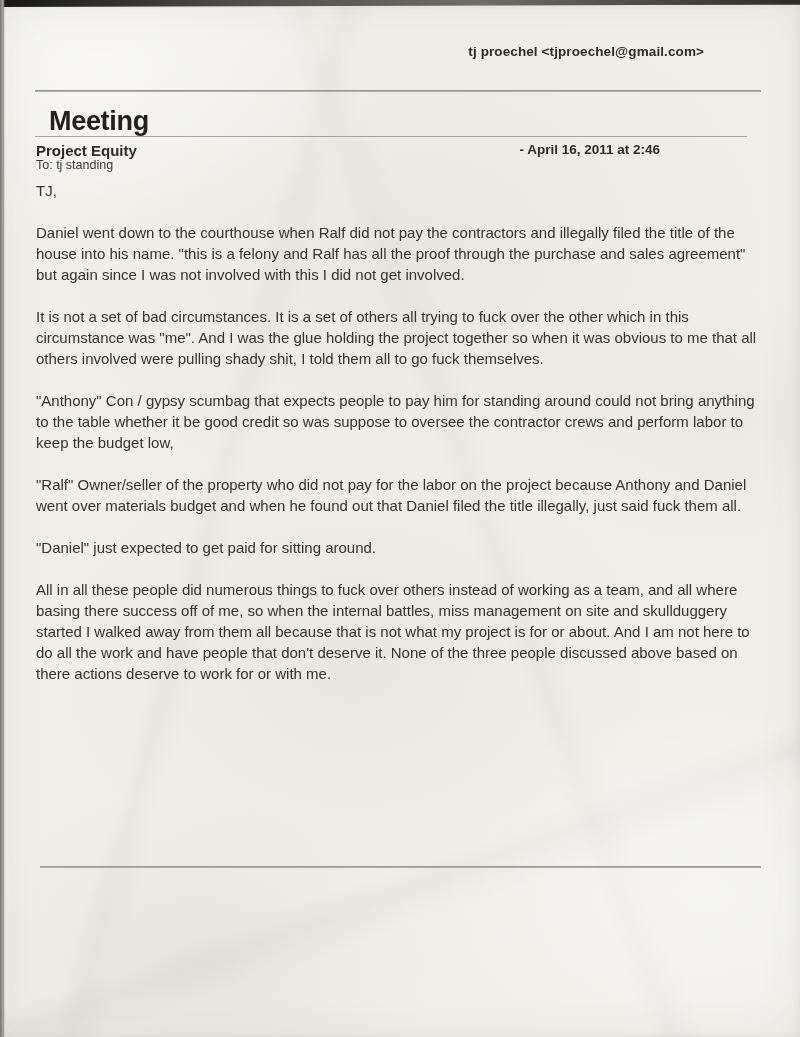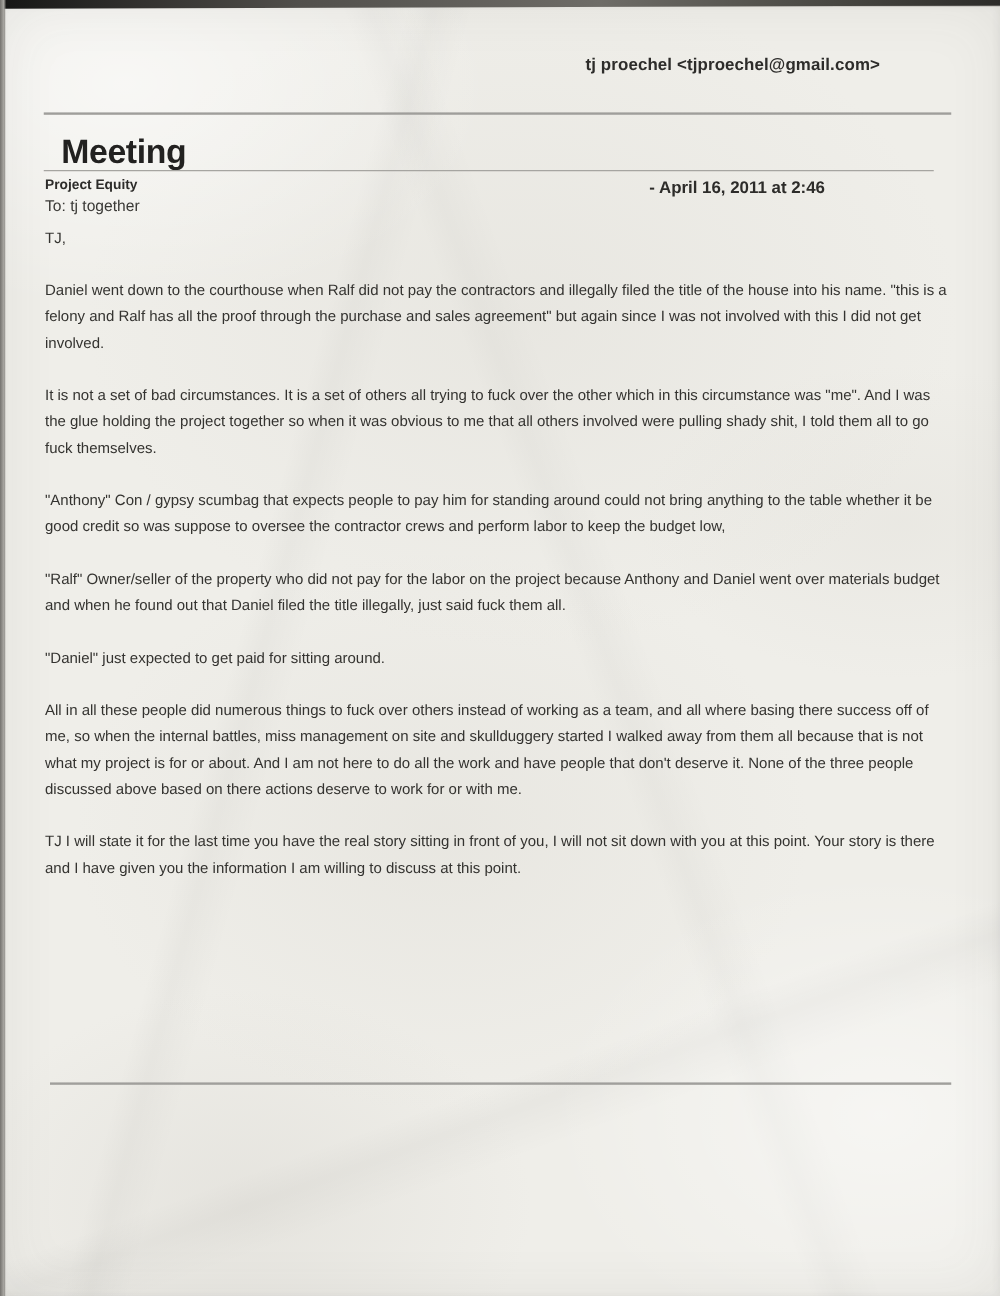--- a/index.html
+++ b/index.html
@@ -44,54 +44,53 @@
     font-size:13.5px;font-weight:bold;color:var(--ink);
     letter-spacing:0.1px;
   }
   .hr1{position:absolute;left:35px;top:90px;width:726px;height:2px;
     background:linear-gradient(180deg,#8d8c89,#bbbab6);}
   .subject{
     position:absolute;left:35px;top:92px;margin:14px;
     font-size:27px;font-weight:bold;color:#222120;letter-spacing:-0.3px;
   }
   .hr2{position:absolute;left:35px;top:136px;width:712px;height:1px;background:#a6a5a1;}
-  .sender{position:absolute;left:36px;top:142px;font-size:11px;font-weight:bold;color:var(--ink);}
+  .sender{position:absolute;left:36px;top:142px;font-size:15px;font-weight:bold;color:var(--ink);}
   .recipient{position:absolute;left:36px;top:158px;font-size:12.5px;color:#3a3936;}
   .date{position:absolute;top:142px;right:100px;font-size:13.5px;font-weight:bold;color:var(--ink);margin-left:37px;}
   .body-text{
     position:absolute;left:36px;top:180px;width:727px;
-    font-size:12px;line-height:21px;color:#343330;
+    font-size:15px;line-height:21px;color:#343330;
   }
   .body-text p{margin:0 0 21px 0;}
   .hr-bottom{position:absolute;left:40px;top:866px;width:721px;height:2px;
     background:linear-gradient(180deg,#91908d,#b7b6b2);}
 </style>
 </head>
 <body>
 
 <div class="scene">
   <div class="paper"></div>
   <div class="top-edge"></div>
   <div class="left-edge"></div>
 
   <div class="account">tj proechel &lt;tjproechel@gmail.com&gt;</div>
 
   <div class="hr1"></div>
   <h1 class="subject">Meeting</h1>
   <div class="hr2"></div>
 
   <div class="sender">Project Equity</div>
-  <div class="recipient">To: tj together</div>
+  <div class="recipient">To: tj standing</div>
   <div class="date">- April 16, 2011 at 2:46</div>
 
   <div class="body-text">
     <p>TJ,</p>
     <p>Daniel went down to the courthouse when Ralf did not pay the contractors and illegally filed the title of the house into his name. "this is a felony and Ralf has all the proof through the purchase and sales agreement" but again since I was not involved with this I did not get involved.</p>
     <p>It is not a set of bad circumstances. It is a set of others all trying to fuck over the other which in this circumstance was "me". And I was the glue holding the project together so when it was obvious to me that all others involved were pulling shady shit, I told them all to go fuck themselves.</p>
     <p>"Anthony" Con / gypsy scumbag that expects people to pay him for standing around could not bring anything to the table whether it be good credit so was suppose to oversee the contractor crews and perform labor to keep the budget low,</p>
     <p>"Ralf" Owner/seller of the property who did not pay for the labor on the project because Anthony and Daniel went over materials budget and when he found out that Daniel filed the title illegally, just said fuck them all.</p>
     <p>"Daniel" just expected to get paid for sitting around.</p>
     <p>All in all these people did numerous things to fuck over others instead of working as a team, and all where basing there success off of me, so when the internal battles, miss management on site and skullduggery started I walked away from them all because that is not what my project is for or about. And I am not here to do all the work and have people that don't deserve it. None of the three people discussed above based on there actions deserve to work for or with me.</p>
-    <p>TJ I will state it for the last time you have the real story sitting in front of you, I will not sit down with you at this point. Your story is there and I have given you the information I am willing to discuss at this point.</p>
   </div>
 
   <div class="hr-bottom"></div>
 </div>
 
 </body></html>

